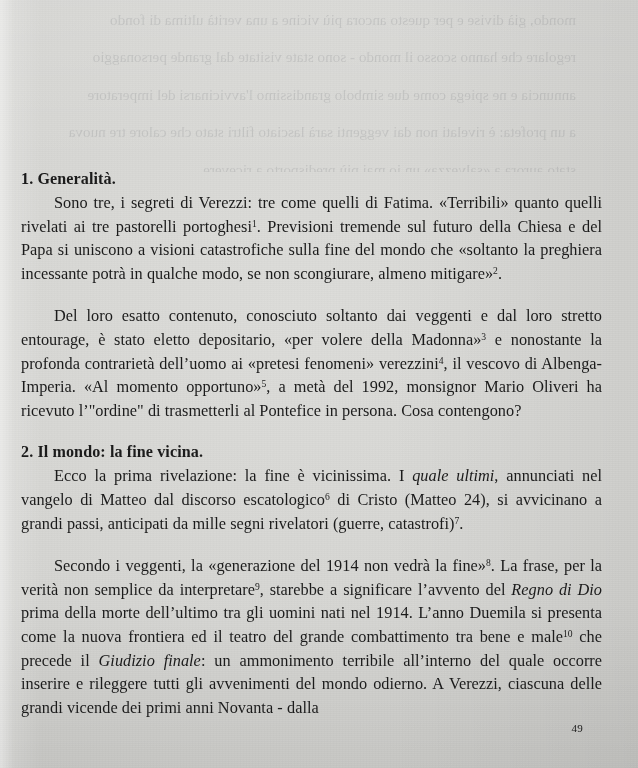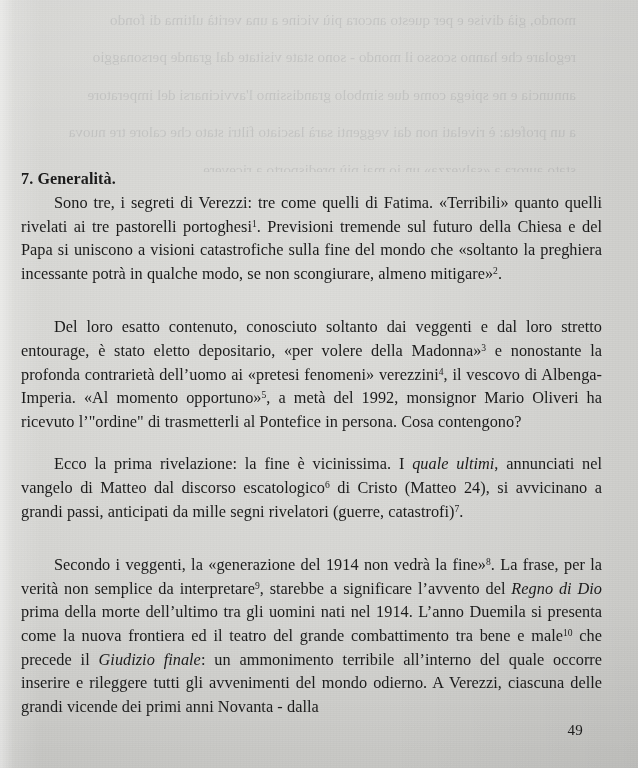--- a/index.html
+++ b/index.html
@@ -102,36 +102,36 @@
 
   p.body-par {
     font-size: 16.3px;
     line-height: 23.6px;
     margin: 0;
     text-align: justify;
     text-indent: 33px;
     letter-spacing: 0.02px;
     word-spacing: 0.1px;
   }
-  p.body-par + p.body-par { margin-top: 30px; }
+  p.body-par + p.body-par { margin-top: 19px; }
 
   .it { font-style: italic; }
   sup {
     font-size: 9.6px;
     line-height: 0;
     vertical-align: 0.52em;
   }
 
   .folio {
     position: absolute;
     left: 0;
     top: 722px;
     width: 583px;
     text-align: right;
-    font-size: 15px;
+    font-size: 11px;
     letter-spacing: 0.3px;
   }
 
   
   .content { filter: blur(0.12px); }
 </style>
 </head>
 <body>
 
 <div class="page">
@@ -147,25 +147,26 @@
         <p>stato aurora a «salvezza» un io mai più predisporto a ricevere.</p>
       </div>
   </div>
 
   <div class="grain"></div>
 
   <div class="content">
 
     <div class="textblock" id="textblock">
         <div class="section">
-          <h2 class="section-heading">7. Generalità.</h2>
+          <h2 class="section-heading">1. Generalità.</h2>
           <p class="body-par">Sono tre, i segreti di Verezzi: tre come quelli di Fatima. «Terribili» quanto quelli rivelati ai tre pastorelli portoghesi<sup>1</sup>. Previsioni tremende sul futuro della Chiesa e del Papa si uniscono a visioni catastrofiche sulla fine del mondo che «soltanto la preghiera incessante potrà in qualche modo, se non scongiurare, almeno mitigare»<sup>2</sup>.</p>
           <p class="body-par">Del loro esatto contenuto, conosciuto soltanto dai veggenti e dal loro stretto entourage, è stato eletto depositario, «per volere della Madonna»<sup>3</sup> e nonostante la profonda contrarietà dell’uomo ai «pretesi fenomeni» verezzini<sup>4</sup>,  il vescovo di Albenga-Imperia. «Al momento opportuno»<sup>5</sup>, a metà del 1992, monsignor Mario Oliveri ha ricevuto l’"ordine" di trasmetterli al Pontefice in persona. Cosa contengono?</p>
         </div>
         <div class="section">
+          <h2 class="section-heading">2. Il mondo: la fine vicina.</h2>
           <p class="body-par">Ecco la prima rivelazione: la fine è vicinissima. I <em class="it">quale ultimi</em>, annunciati nel vangelo di Matteo dal discorso escatologico<sup>6</sup> di Cristo (Matteo 24), si avvicinano a grandi passi, anticipati da mille segni rivelatori (guerre, catastrofi)<sup>7</sup>.</p>
           <p class="body-par">Secondo i veggenti, la «generazione del 1914 non vedrà la fine»<sup>8</sup>. La frase, per la verità non semplice da interpretare<sup>9</sup>, starebbe a significare l’avvento del <em class="it">Regno di Dio</em> prima della morte dell’ultimo tra gli uomini nati nel 1914. L’anno Duemila si presenta come la nuova frontiera ed il teatro del grande combattimento tra bene e male<sup>10</sup> che precede il <em class="it">Giudizio finale</em>: un ammonimento terribile all’interno del quale occorre inserire e rileggere tutti gli avvenimenti del mondo odierno. A Verezzi, ciascuna delle grandi vicende dei primi anni Novanta - dalla</p>
         </div>
       </div>
 
     <div class="folio">49</div>
 
   </div>
 </div>
 

